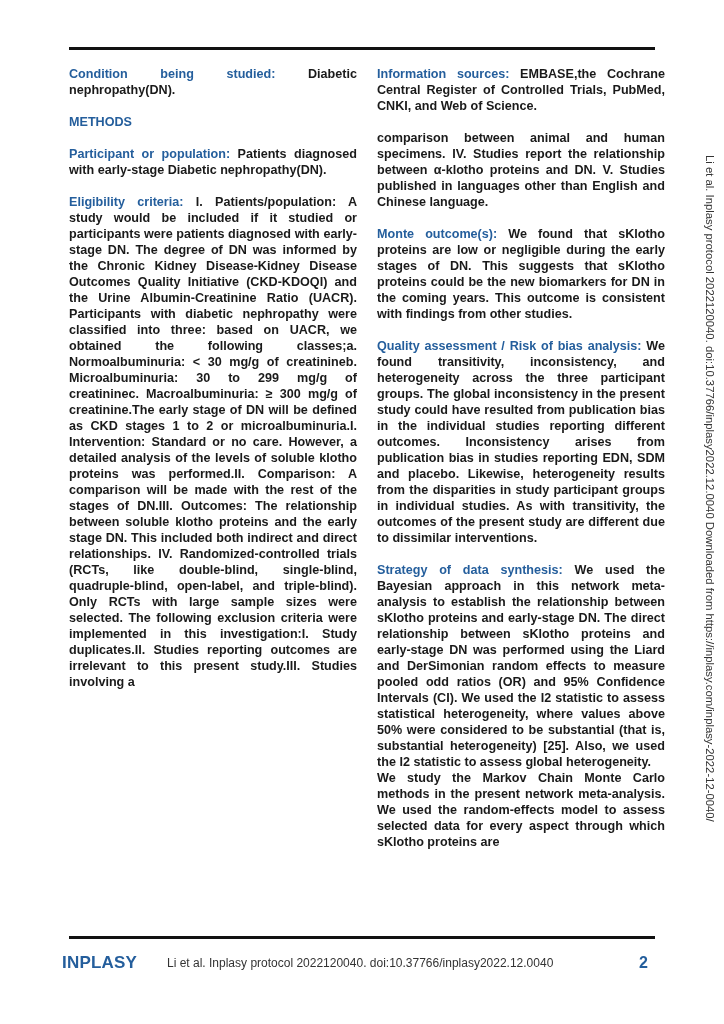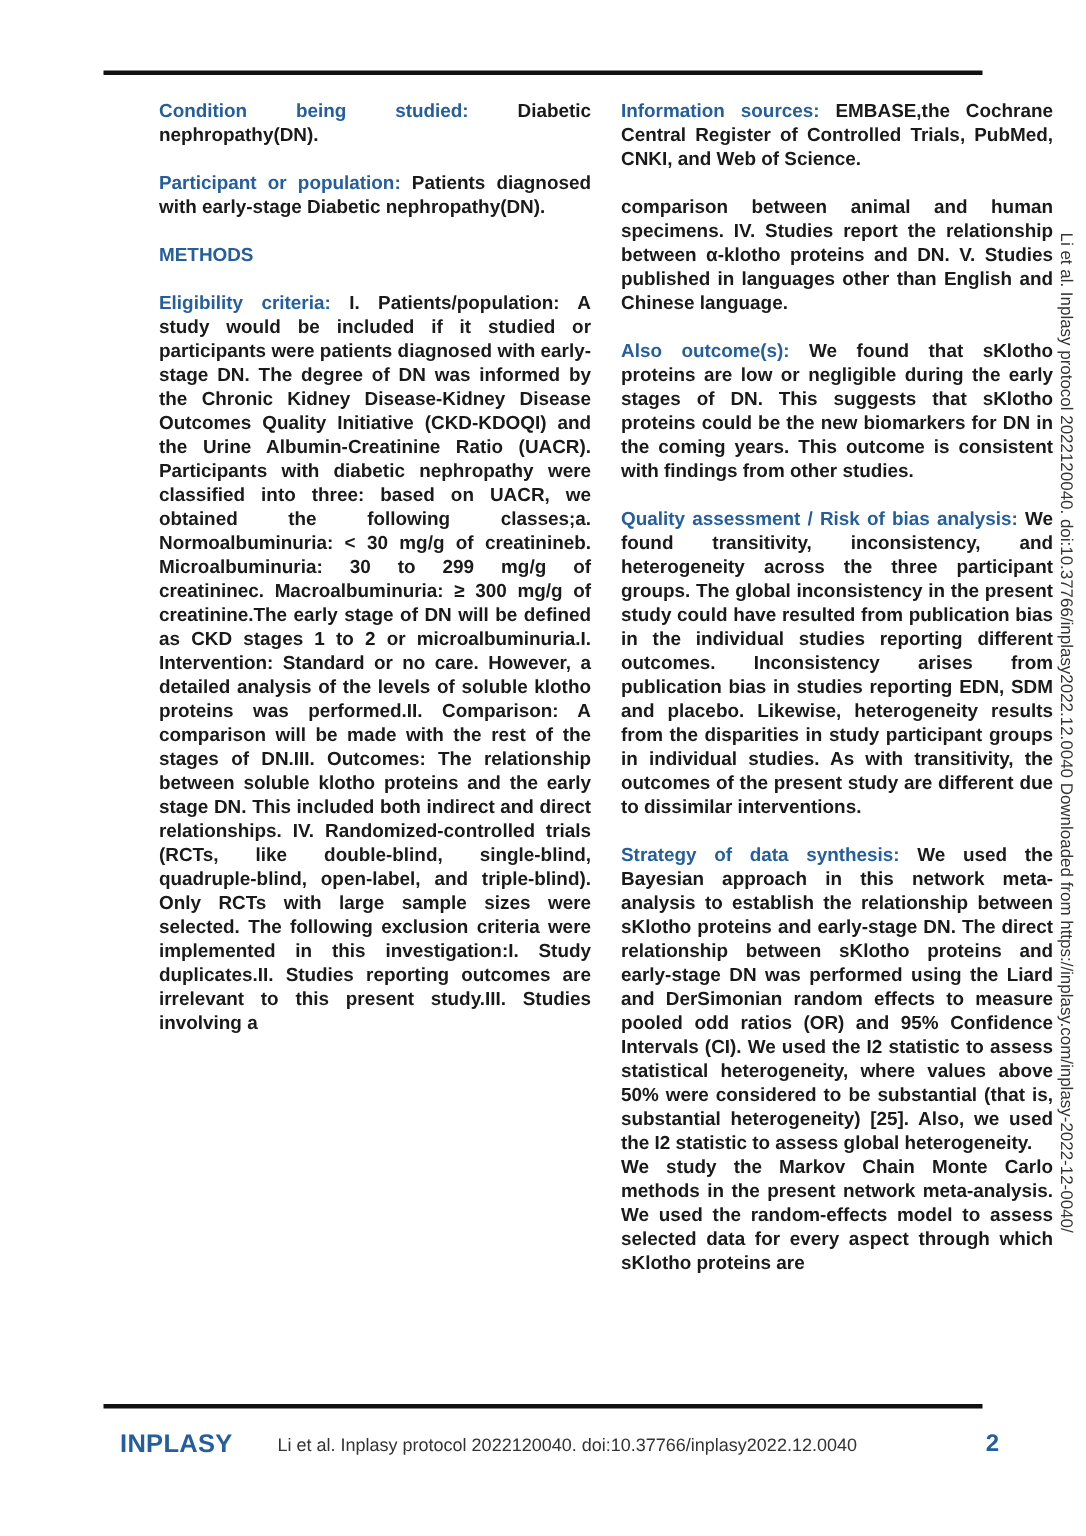--- a/index.html
+++ b/index.html
@@ -2,51 +2,51 @@
 <html><head>
 <meta charset="utf-8">
 <style>
   html, body { margin: 0; padding: 0; background: #ffffff; }
   body { width: 724px; height: 1024px; position: relative; overflow: hidden;
          font-family: "Liberation Sans", sans-serif; color: #1a1a1a; }
   .rule { position: absolute; left: 69px; width: 586px; height: 3px; background: #111; }
   .rule.top { top: 47px; }
   .rule.bottom { top: 936px; }
   .col { position: absolute; top: 66px; width: 288px; font-size: 12.6px; line-height: 16px;
-         font-weight: bold; text-align: justify; margin-left: 37px; }
+         font-weight: bold; text-align: justify; }
   .col.left { left: 69px; }
   .col.right { left: 377px; }
   .para { margin: 0 0 16px 0; }
   .para.tight { margin-bottom: 0; }
   .lbl { color: #245e9c; }
   .heading { color: #245e9c; }
-  .footer { position: absolute; top: 953px; left: 80px; width: 586px; height: 24px; }
+  .footer { position: absolute; top: 953px; left: 62px; width: 586px; height: 24px; }
   .brand { position: absolute; left: 0; top: 0; font-size: 17px; font-weight: bold; color: #245e9c; letter-spacing: 0.2px; }
   .citation { position: absolute; left: 105px; top: 3px; font-size: 12px; color: #333; font-weight: normal; }
   .pagenum { position: absolute; right: 0; top: 1px; font-size: 16px; font-weight: bold; color: #245e9c; }
   .side { position: absolute; left: 704px; top: 155px; width: 12px; height: 700px; }
   .side-text { position: absolute; left: 0; top: 0; transform-origin: 0 0; transform: translateX(12px) rotate(90deg);
                white-space: nowrap; font-size: 11.3px; color: #333; font-weight: normal; }
 </style>
 </head>
 <body>
 
 <div class="rule top"></div>
 
 <div class="col left">
   <p class="para"><span class="lbl">Condition being studied:</span><span> Diabetic nephropathy(DN).</span></p>
+  <p class="para heading">METHODS</p>
   <p class="para"><span class="lbl">Participant or population:</span><span> Patients diagnosed with early-stage Diabetic nephropathy(DN).</span></p>
-  <p class="para heading">METHODS</p>
   <p class="para tight"><span class="lbl">Eligibility criteria:</span><span> I. Patients/population: A study would be included if it studied or participants were patients diagnosed with early-stage DN. The degree of DN was informed by the Chronic Kidney Disease-Kidney Disease Outcomes Quality Initiative (CKD-KDOQI) and the Urine Albumin-Creatinine Ratio (UACR). Participants with diabetic nephropathy were classified into three: based on UACR, we obtained the following classes;a. Normoalbuminuria: &lt; 30 mg/g of creatinineb. Microalbuminuria: 30 to 299 mg/g of creatininec. Macroalbuminuria: ≥ 300 mg/g of creatinine.The early stage of DN will be defined as CKD stages 1 to 2 or microalbuminuria.I. Intervention: Standard or no care. However, a detailed analysis of the levels of soluble klotho proteins was performed.II. Comparison: A comparison will be made with the rest of the stages of DN.III. Outcomes: The relationship between soluble klotho proteins and the early stage DN. This included both indirect and direct relationships. IV. Randomized-controlled trials (RCTs, like double-blind, single-blind, quadruple-blind, open-label, and triple-blind). Only RCTs with large sample sizes were selected. The following exclusion criteria were implemented in this investigation:I. Study duplicates.II. Studies reporting outcomes are irrelevant to this present study.III. Studies involving a</span></p>
 </div>
 
 <div class="col right">
   <p class="para"><span class="lbl">Information sources:</span><span> EMBASE,the Cochrane Central Register of Controlled Trials, PubMed, CNKI, and Web of Science.</span></p>
   <p class="para">comparison between animal and human specimens. IV. Studies report the relationship between α-klotho proteins and DN. V. Studies published in languages other than English and Chinese language.</p>
-  <p class="para"><span class="lbl">Also outcome(s):</span><span> We found that sKlotho proteins are low or negligible during the early stages of DN. This suggests that sKlotho proteins could be the new biomarkers for DN in the coming years. This outcome is consistent with findings from other studies.</span></p>
+  <p class="para"><span class="lbl">Monte outcome(s):</span><span> We found that sKlotho proteins are low or negligible during the early stages of DN. This suggests that sKlotho proteins could be the new biomarkers for DN in the coming years. This outcome is consistent with findings from other studies.</span></p>
   <p class="para"><span class="lbl">Quality assessment / Risk of bias analysis:</span><span> We found transitivity, inconsistency, and heterogeneity across the three participant groups. The global inconsistency in the present study could have resulted from publication bias in the individual studies reporting different outcomes. Inconsistency arises from publication bias in studies reporting EDN, SDM and placebo. Likewise, heterogeneity results from the disparities in study participant groups in individual studies. As with transitivity, the outcomes of the present study are different due to dissimilar interventions.</span></p>
   <p class="para tight"><span class="lbl">Strategy of data synthesis:</span><span> We used the Bayesian approach in this network meta-analysis to establish the relationship between sKlotho proteins and early-stage DN. The direct relationship between sKlotho proteins and early-stage DN was performed using the Liard and DerSimonian random effects to measure pooled odd ratios (OR) and 95% Confidence Intervals (CI). We used the I2 statistic to assess statistical heterogeneity, where values above 50% were considered to be substantial (that is, substantial heterogeneity) [25]. Also, we used the I2 statistic to assess global heterogeneity.</span></p>
   <p class="para tight">We study the Markov Chain Monte Carlo methods in the present network meta-analysis. We used the random-effects model to assess selected data for every aspect through which sKlotho proteins are</p>
 </div>
 
 <div class="rule bottom"></div>
 
 <div class="footer">
   <span class="brand">INPLASY</span>
   <span class="citation">Li et al. Inplasy protocol 2022120040. doi:10.37766/inplasy2022.12.0040</span>

